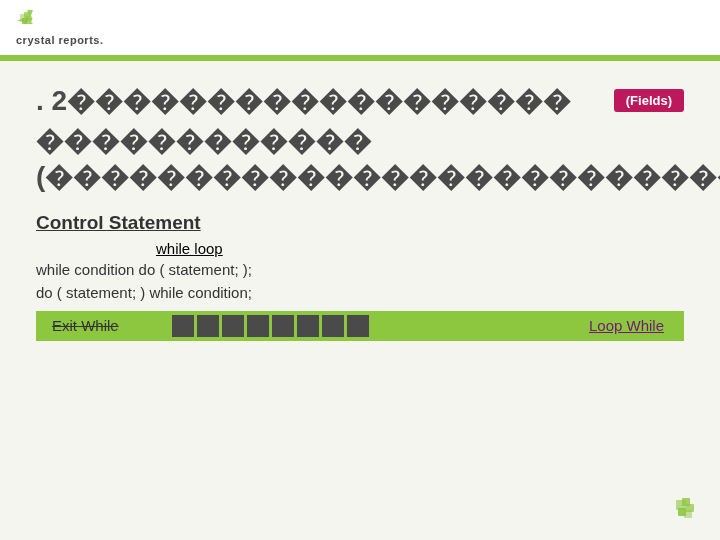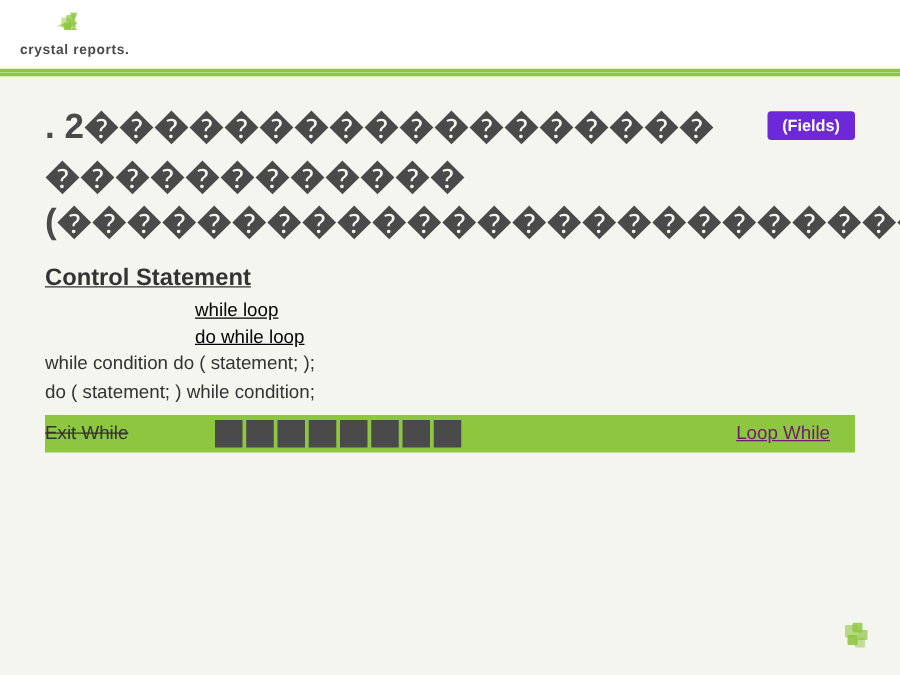--- a/index.html
+++ b/index.html
@@ -21,21 +21,21 @@
       border-bottom: 3px solid #8dc63f;
       display: flex;
       align-items: center;
       padding: 0 16px;
       position: relative;
     }
 
     .logo-area {
       display: flex;
       flex-direction: column;
-      align-items: center;
+      align-items: flex-start;
     }
 
     .logo-icon {
       width: 30px;
       height: 22px;
       margin-bottom: 2px;
     }
 
     .logo-text {
       font-size: 11px;
@@ -59,21 +59,21 @@
 
     .main-title {
       font-size: 28px;
       font-weight: bold;
       color: #4a4a4a;
       line-height: 1.15;
       flex: 1;
     }
 
     .fields-badge {
-      background: #6d28d9;
+      background: #be185d;
       color: #ffffff;
       font-size: 13px;
       font-weight: bold;
       padding: 4px 12px;
       border-radius: 3px;
       margin-left: 12px;
       white-space: nowrap;
       align-self: flex-start;
       margin-top: 4px;
     }
@@ -135,21 +135,21 @@
       background: #8dc63f;
       padding: 4px 0;
       width: 100%;
     }
 
     .exit-while-label {
       font-size: 15px;
       color: #333;
       text-decoration: line-through;
       margin-left: 0px;
-      padding-left: 0;
+      padding-left: 16px;
       min-width: 120px;
       margin-right: 16px;
     }
 
     .exit-while-squares {
       display: flex;
       align-items: center;
       gap: 3px;
       flex: 1;
     }
@@ -220,21 +220,20 @@
 
   <div class="subtitle-row2">
     <span>(������������������������������</span>
   </div>
 
   <div class="section-control">Control Statement</div>
 
 
   <div class="indent2">while loop</div>
 
-  <div class="indent2">do while loop</div>
 
   <div class="code-line">while condition do ( statement; );</div>
 
   <div class="code-line">do ( statement; ) while condition;</div>
 
   <div class="exit-while-row">
     <span class="exit-while-label">Exit While</span>
     <div class="exit-while-squares">
       <span class="square-block"></span>
       <span class="square-block"></span>

